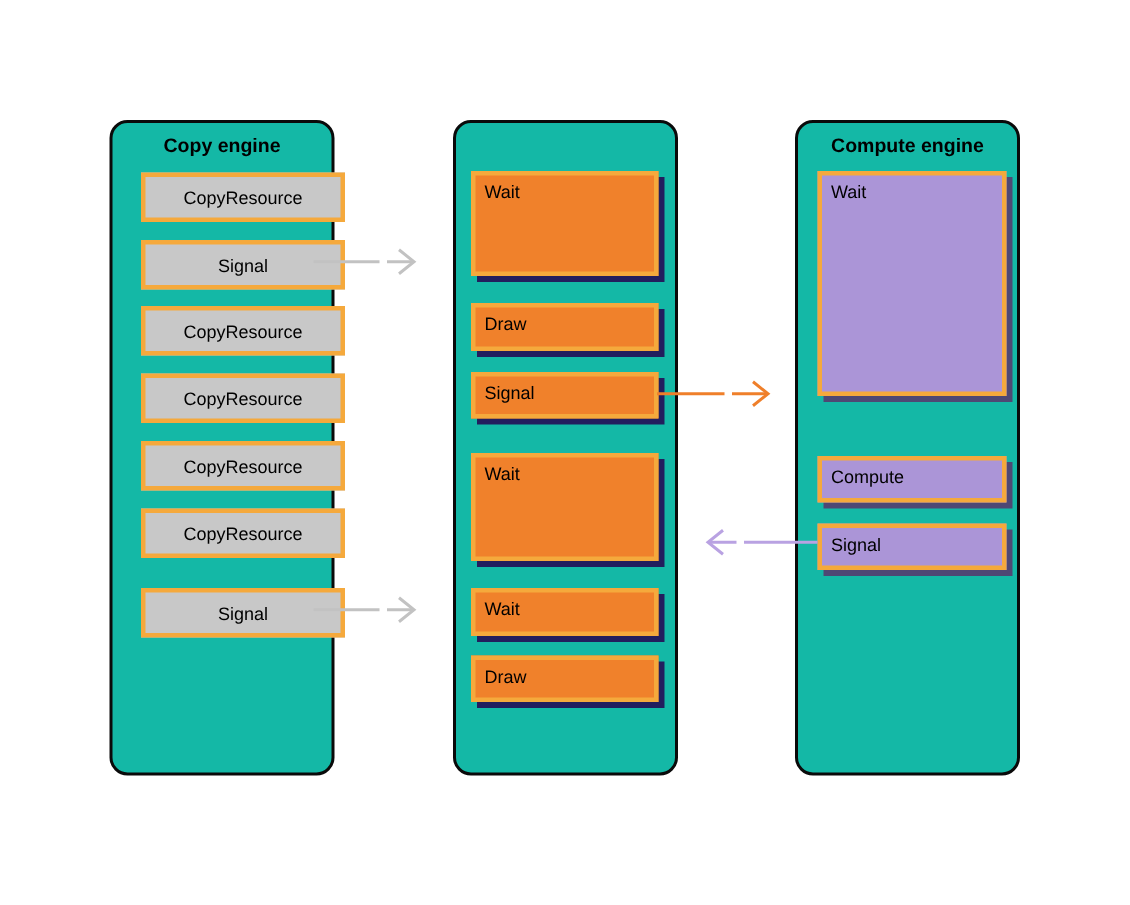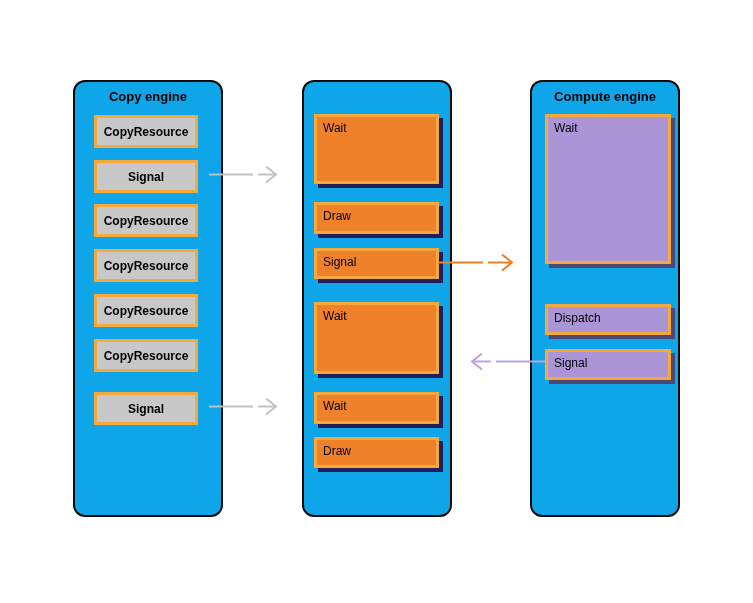--- a/index.html
+++ b/index.html
@@ -15,21 +15,21 @@
     background: #ffffff;
     overflow: hidden;
   }
   .engine {
     position: absolute;
     top: 80px;
     width: 150px;
     height: 437px;
     border: 2px solid #0a0a0a;
     border-radius: 12px;
-    background: #0ea5e9;
+    background: #14b8a6;
     box-sizing: border-box;
   }
   .engine-title {
     position: absolute;
     top: 7px;
     left: 0;
     width: 100%;
     text-align: center;
     font-size: 13px;
     font-weight: 600;
@@ -39,26 +39,25 @@
   .box {
     position: absolute;
     box-sizing: border-box;
     border: 3px solid #f5a93c;
     font-size: 12px;
     color: #000000;
   }
   .box.gray {
     background: #c8c8c8;
     left: 19px;
-    width: 104px;
+    width: 136px;
     height: 33px;
     display: flex;
     align-items: center;
     justify-content: center;
-    font-weight: bold;
   }
   .box.orange {
     background: #f0812b;
     left: 10px;
     width: 125px;
     padding: 4px 0 0 6px;
     box-shadow: 4px 4px 0 #221e5e;
   }
   .box.purple {
     background: #ab95d7;
@@ -97,21 +96,21 @@
     <div class="box orange" style="top:120px;height:32px;">Draw</div>
     <div class="box orange" style="top:166px;height:31px;">Signal</div>
     <div class="box orange" style="top:220px;height:72px;">Wait</div>
     <div class="box orange" style="top:310px;height:32px;">Wait</div>
     <div class="box orange" style="top:355px;height:31px;">Draw</div>
   </div>
 
   <div class="engine" style="left:530px;">
     <div class="engine-title">Compute engine</div>
     <div class="box purple" style="top:32px;height:150px;">Wait</div>
-    <div class="box purple" style="top:222px;height:31px;">Dispatch</div>
+    <div class="box purple" style="top:222px;height:31px;">Compute</div>
     <div class="box purple" style="top:267px;height:31px;">Signal</div>
   </div>
 
   <svg class="arrow-layer" viewBox="0 0 753 603" xmlns="http://www.w3.org/2000/svg">
 
     <g fill="none" stroke-width="2" stroke="#C2C2C2">
       <line x1="209" y1="174.5" x2="253" y2="174.5"></line>
       <line x1="258" y1="174.5" x2="275" y2="174.5"></line>
       <polyline points="266,166.5 276,174.5 266,182.5"></polyline>
     </g>

